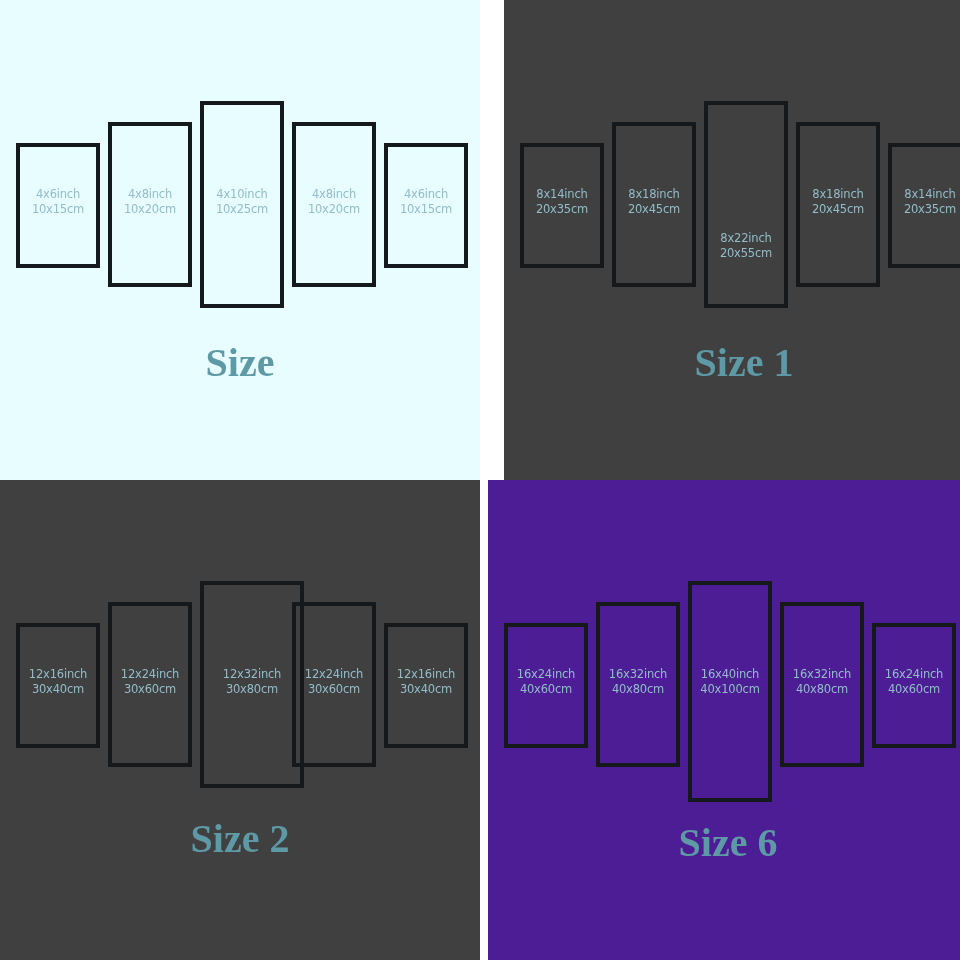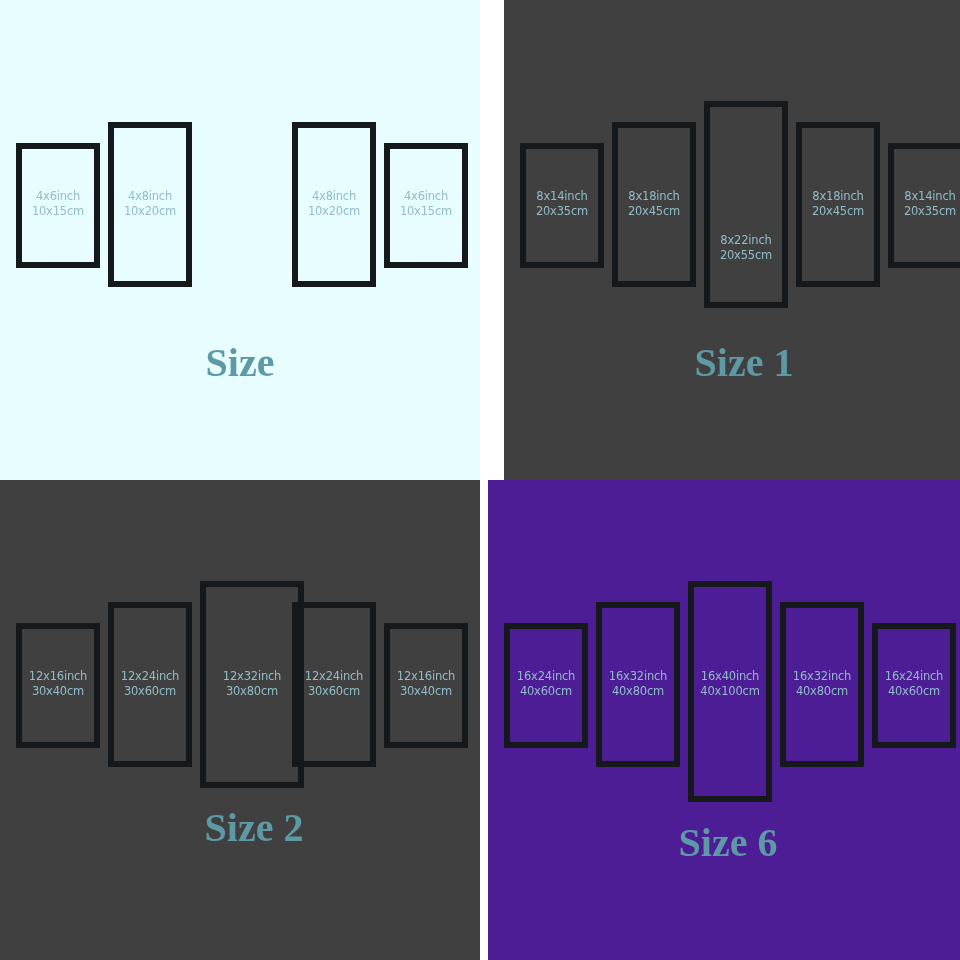--- a/index.html
+++ b/index.html
@@ -31,21 +31,21 @@
     position: absolute;
     left: 0;
     top: 0;
     width: 480px;
     height: 480px;
   }
 
   .panel {
     position: absolute;
     box-sizing: border-box;
-    border: 6px solid #d946ef;
+    border: 4px solid #d946ef;
     background: transparent;
   }
 
   
   .panel-label {
     position: absolute;
     left: -2px;
     right: -2px;
     text-align: center;
     font-family: "DejaVu Sans", sans-serif;
@@ -80,20 +80,26 @@
             <span class="ln">4x6inch</span>
             <span class="ln">10x15cm</span>
           </div>
         </div>
         <div class="panel" style="left: 108px; top: 122px; width: 84px; height: 165px; border-color: rgb(22, 25, 28);">
           <div class="panel-label" style="top: 61px; color: rgb(146, 189, 201);">
             <span class="ln">4x8inch</span>
             <span class="ln">10x20cm</span>
           </div>
         </div>
+        <div class="panel" style="left: 200px; top: 101px; width: 84px; height: 207px; border-color: rgb(22, 25, 28);">
+          <div class="panel-label" style="top: 82px; color: rgb(146, 189, 201);">
+            <span class="ln">4x10inch</span>
+            <span class="ln">10x25cm</span>
+          </div>
+        </div>
         <div class="panel" style="left: 292px; top: 122px; width: 84px; height: 165px; border-color: rgb(22, 25, 28);">
           <div class="panel-label" style="top: 61px; color: rgb(146, 189, 201);">
             <span class="ln">4x8inch</span>
             <span class="ln">10x20cm</span>
           </div>
         </div>
         <div class="panel" style="left: 384px; top: 143px; width: 84px; height: 125px; border-color: rgb(22, 25, 28);">
           <div class="panel-label" style="top: 40px; color: rgb(146, 189, 201);">
             <span class="ln">4x6inch</span>
             <span class="ln">10x15cm</span>
@@ -163,21 +169,21 @@
             <span class="ln">30x60cm</span>
           </div>
         </div>
         <div class="panel" style="left: 384px; top: 143px; width: 84px; height: 125px; border-color: rgb(22, 25, 28);">
           <div class="panel-label" style="top: 40px; color: rgb(146, 189, 201);">
             <span class="ln">12x16inch</span>
             <span class="ln">30x40cm</span>
           </div>
         </div>
       </div>
-      <div class="quad-title" style="top: 325px; color: rgb(94, 154, 166); margin-left: 14px;">Size 2</div>
+      <div class="quad-title" style="top: 336px; color: rgb(94, 154, 166);">Size 2</div>
     </div>
     <div class="quadrant" style="left: 488px; top: 480px; background: #4c1d95;">
       <div class="panels">
         <div class="panel" style="left: 16px; top: 143px; width: 84px; height: 125px; border-color: rgb(22, 25, 28);">
           <div class="panel-label" style="top: 40px; color: rgb(146, 189, 201);">
             <span class="ln">16x24inch</span>
             <span class="ln">40x60cm</span>
           </div>
         </div>
         <div class="panel" style="left: 108px; top: 122px; width: 84px; height: 165px; border-color: rgb(22, 25, 28);">

